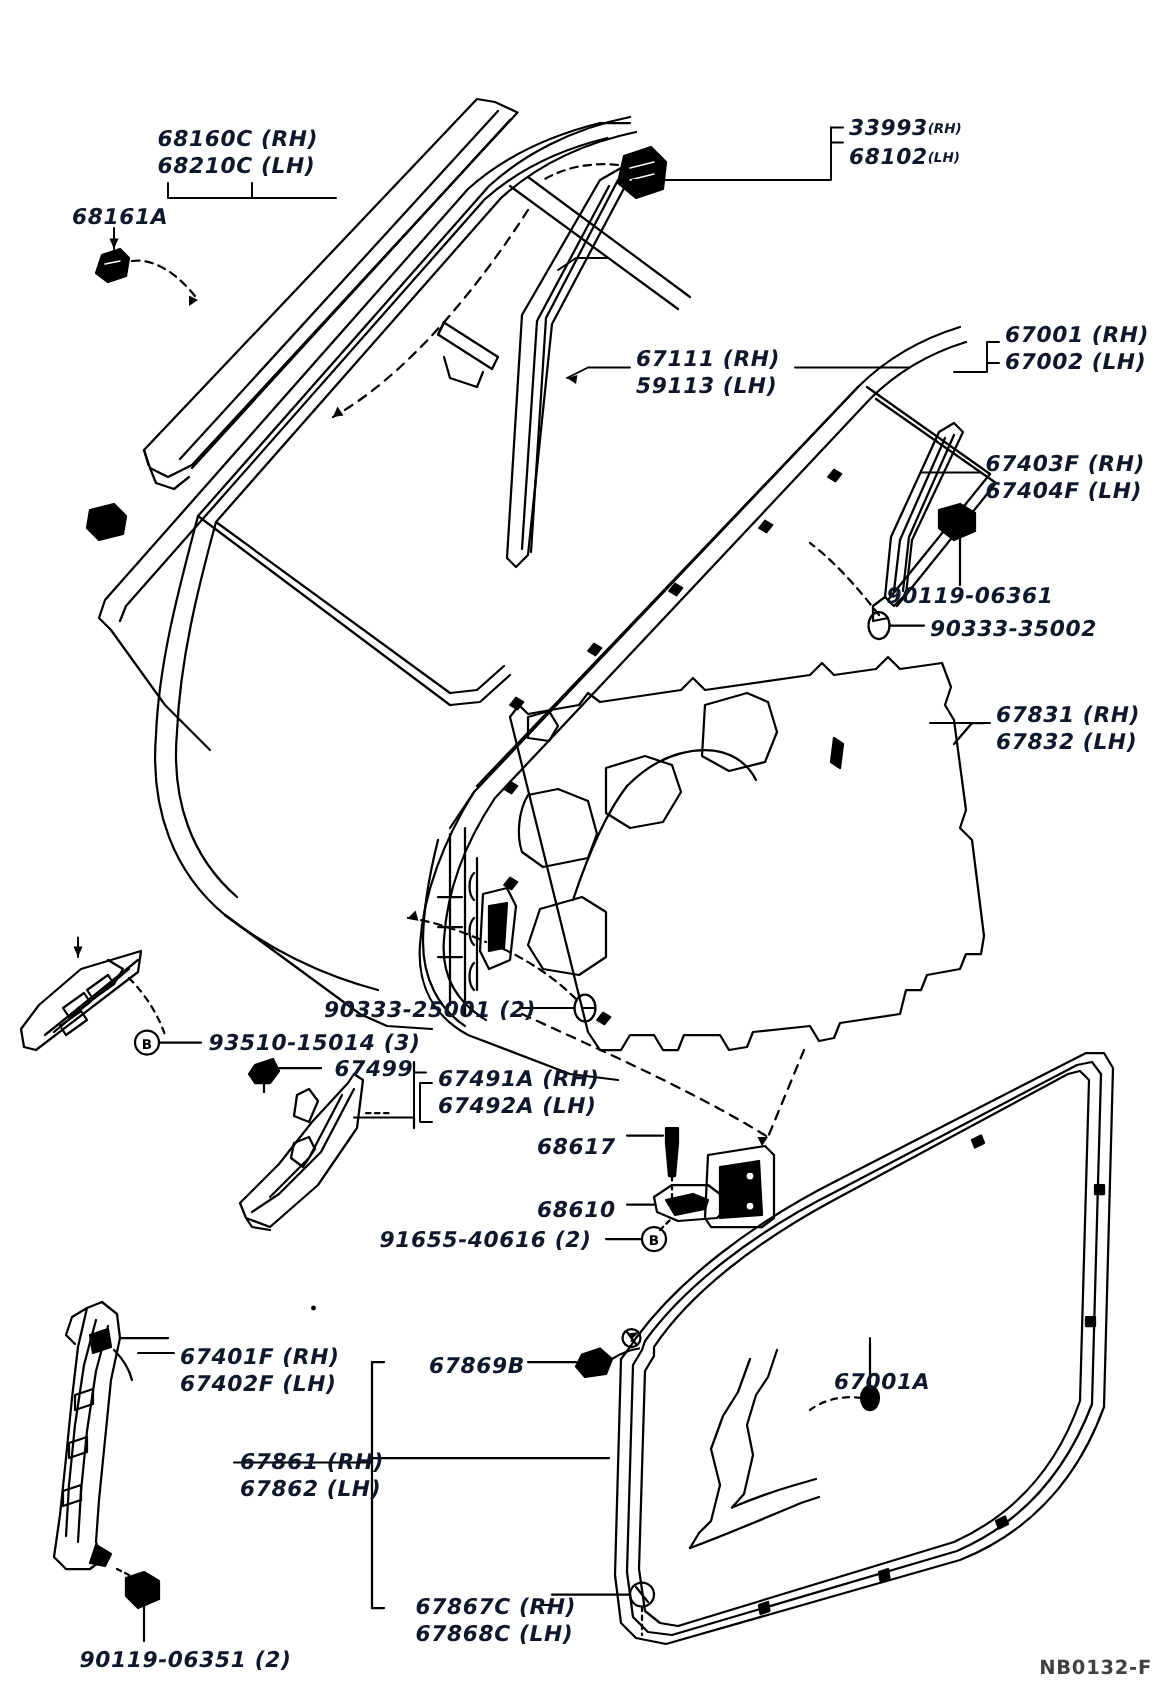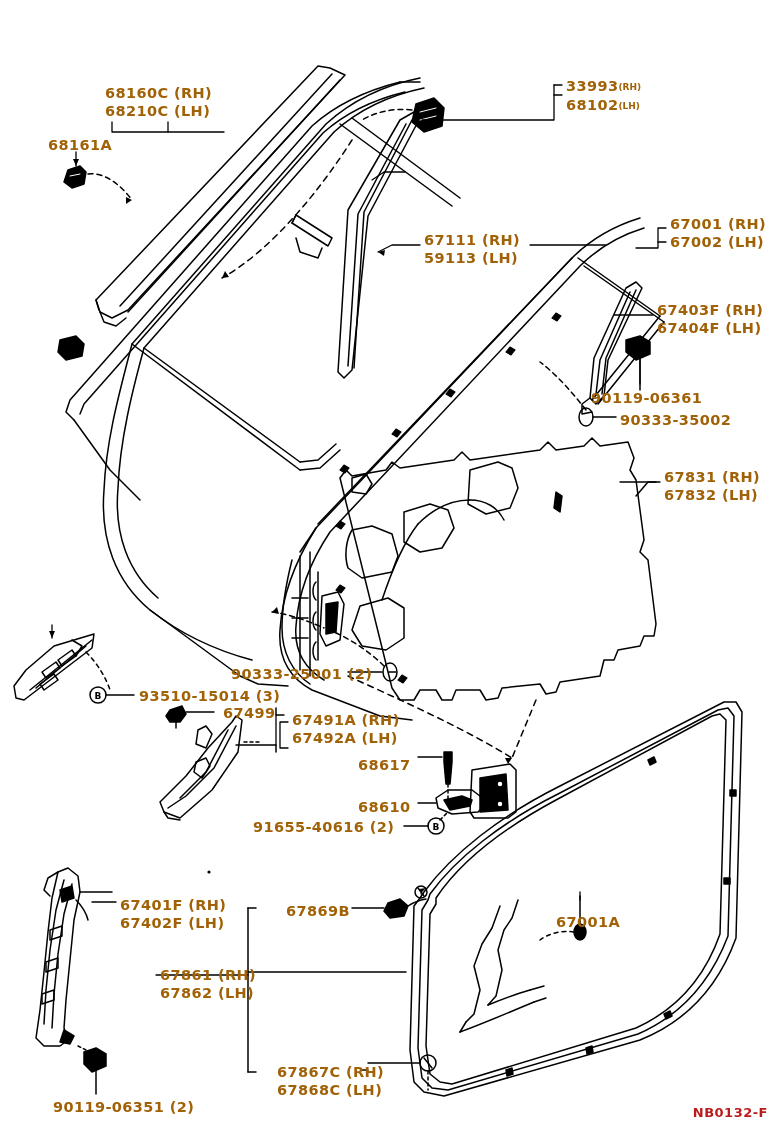--- a/index.html
+++ b/index.html
@@ -14,36 +14,37 @@
     height:1128px;
     background:#ffffff;
     overflow:hidden;
   }
   #art{position:absolute;left:0;top:0;width:776px;height:1128px;}
   .lbl{
     position:absolute;
     font-family:"DejaVu Sans","Liberation Sans",sans-serif;
     font-size:14.5px;
     font-weight:bold;
-    color:#a16207;
+    color:#0f172a;
     letter-spacing:0.4px;
     white-space:pre;
     line-height:17px;
+    font-style:italic;
   }
   .lbl.two{line-height:18px;}
   .lbl .sub{font-size:9px;letter-spacing:0px;vertical-align:0.12em;}
   #footcode{
     position:absolute;
     right:8px;
     bottom:8px;
     font-family:"DejaVu Sans","Liberation Sans",sans-serif;
     font-size:13px;
     font-weight:bold;
     letter-spacing:0.5px;
-    color:#b91c1c;
+    color:#404040;
     margin-top:43px;
   }
 </style>
 </head>
 <body>
 
 <div id="sheet">
 
   <svg id="art" viewBox="0 0 776 1128" xmlns="http://www.w3.org/2000/svg">
     <g fill="none" stroke="#000" stroke-width="1.5" stroke-linecap="round" stroke-linejoin="round">
@@ -433,21 +434,21 @@
 
   <div class="lbl two" style="left:657px;top:301px;"><span>67403F (RH)</span><br><span>67404F (LH)</span></div>
 
   <div class="lbl" style="left:591px;top:390px;"><span>90119-06361</span></div>
 
   <div class="lbl" style="left:620px;top:412px;"><span>90333-35002</span></div>
 
   <div class="lbl two" style="left:664px;top:468px;"><span>67831 (RH)</span><br><span>67832 (LH)</span></div>
 
 
-  <div class="lbl" style="left:231px;top:666px;"><span>90333-25001 (2)</span></div>
+  <div class="lbl" style="left:216px;top:666px;"><span>90333-25001 (2)</span></div>
 
   <div class="lbl" style="left:139px;top:688px;"><span>93510-15014 (3)</span></div>
 
   <div class="lbl" style="left:223px;top:705px;"><span>67499</span></div>
 
   <div class="lbl two" style="left:292px;top:711px;"><span>67491A (RH)</span><br><span>67492A (LH)</span></div>
 
   <div class="lbl" style="left:358px;top:757px;"><span>68617</span></div>
 
   <div class="lbl" style="left:358px;top:799px;"><span>68610</span></div>

